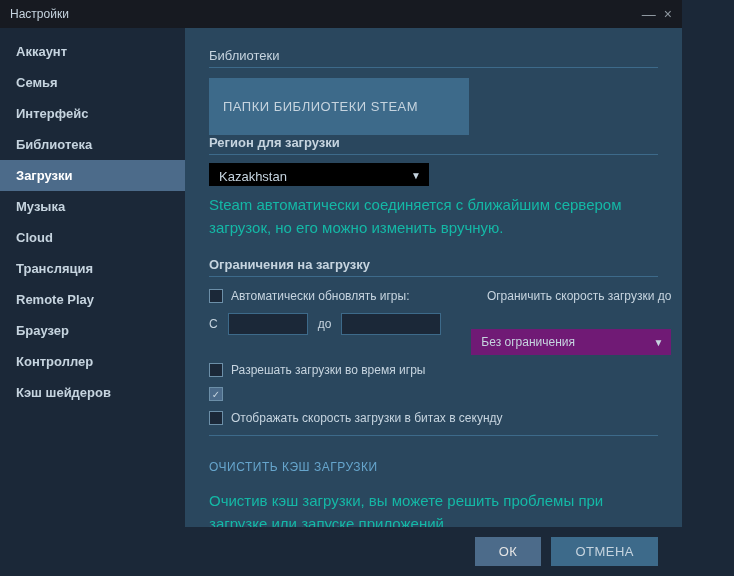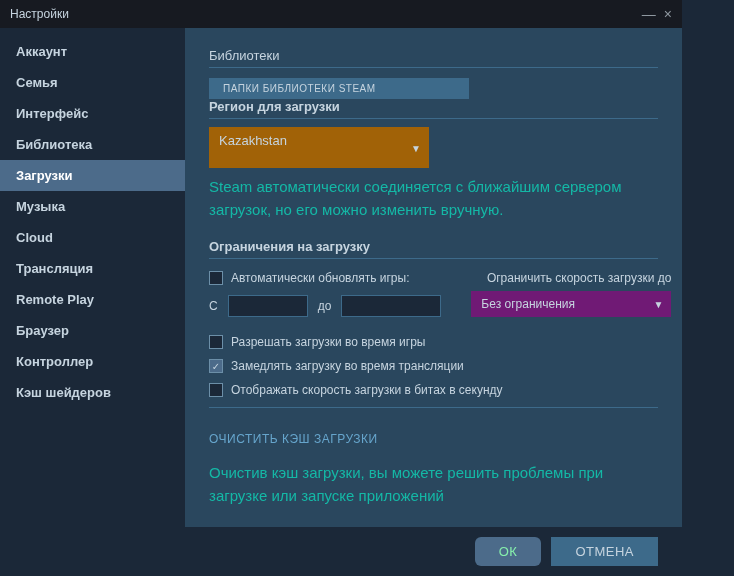--- a/index.html
+++ b/index.html
@@ -76,22 +76,22 @@
       font-size: 13px;
       font-weight: normal;
       margin-bottom: 10px;
       border-bottom: 1px solid #3d6a8a;
       padding-bottom: 4px;
     }
     .btn-libraries {
       background: #3d6a8a;
       border: none;
       color: #c6d4df;
-      padding: 5px 14px;
-      font-size: 10px;
+      padding: 21px 14px;
+      font-size: 13px;
       text-transform: uppercase;
       letter-spacing: 0.5px;
       cursor: pointer;
       display: block;
       width: 260px;
       text-align: left;
     }
     .link-text {
       color: #66a5cc;
       font-size: 12px;
@@ -105,24 +105,24 @@
       margin-bottom: 8px;
       color: #c6d4df;
       border-bottom: 1px solid #3d6a8a;
       padding-bottom: 4px;
     }
     .select-wrapper {
       position: relative;
       display: inline-block;
     }
     .select-box {
-      background: #a16207;
-      border: none;
-      color: #c6d4df;
-      padding: 6px 30px 20px 10px;
+      background: #000000;
+      border: none;
+      color: #c6d4df;
+      padding: 6px 30px 2px 10px;
       font-size: 13px;
       appearance: none;
       cursor: pointer;
       width: 220px;
       outline: none;
     }
     .select-arrow {
       position: absolute;
       right: 8px;
       top: 50%;
@@ -197,20 +197,21 @@
     }
     .limit-left {
       flex: 1;
     }
     .limit-right {
       display: flex;
       flex-direction: column;
       align-items: flex-end;
       margin-left: 20px;
       min-width: 210px;
+      gap: 20px;
     }
     .limit-right-label {
       color: #c6d4df;
       font-size: 12px;
       margin-bottom: 6px;
     }
     .select-wrapper-wide {
       position: relative;
       display: inline-block;
       width: 200px;
@@ -251,22 +252,21 @@
     .footer-btn {
       padding: 7px 24px;
       font-size: 13px;
       cursor: pointer;
       border: none;
       text-transform: uppercase;
       letter-spacing: 0.5px;
     }
     .btn-ok {
       background: #4c6b8a;
-      color: #86efac;
-      border-radius: 6px;
+      color: #e5e5e5;
     }
     .btn-cancel {
       background: #3d6a8a;
       color: #c6d4df;
     }
     .divider-line {
       border: none;
       border-top: 1px solid #3d6a8a;
       margin: 4px 0 12px 0;
     }
@@ -342,21 +342,20 @@
         </div>
       </div>
 
       
       <div class="checkbox-row">
         <div class="checkbox-box"></div>
         <span class="checkbox-label">Разрешать загрузки во время игры</span>
       </div>
       <div class="checkbox-row">
         <div class="checkbox-box checked"></div>
-        <span class="checkbox-label">Замедлять загрузку во время трансляции</span>
       </div>
       <div class="checkbox-row">
         <div class="checkbox-box"></div>
         <span class="checkbox-label">Отображать скорость загрузки в битах в секунду</span>
       </div>
 
       <hr class="divider-line">
 
       
       <button class="clear-btn">ОЧИСТИТЬ КЭШ ЗАГРУЗКИ</button>

